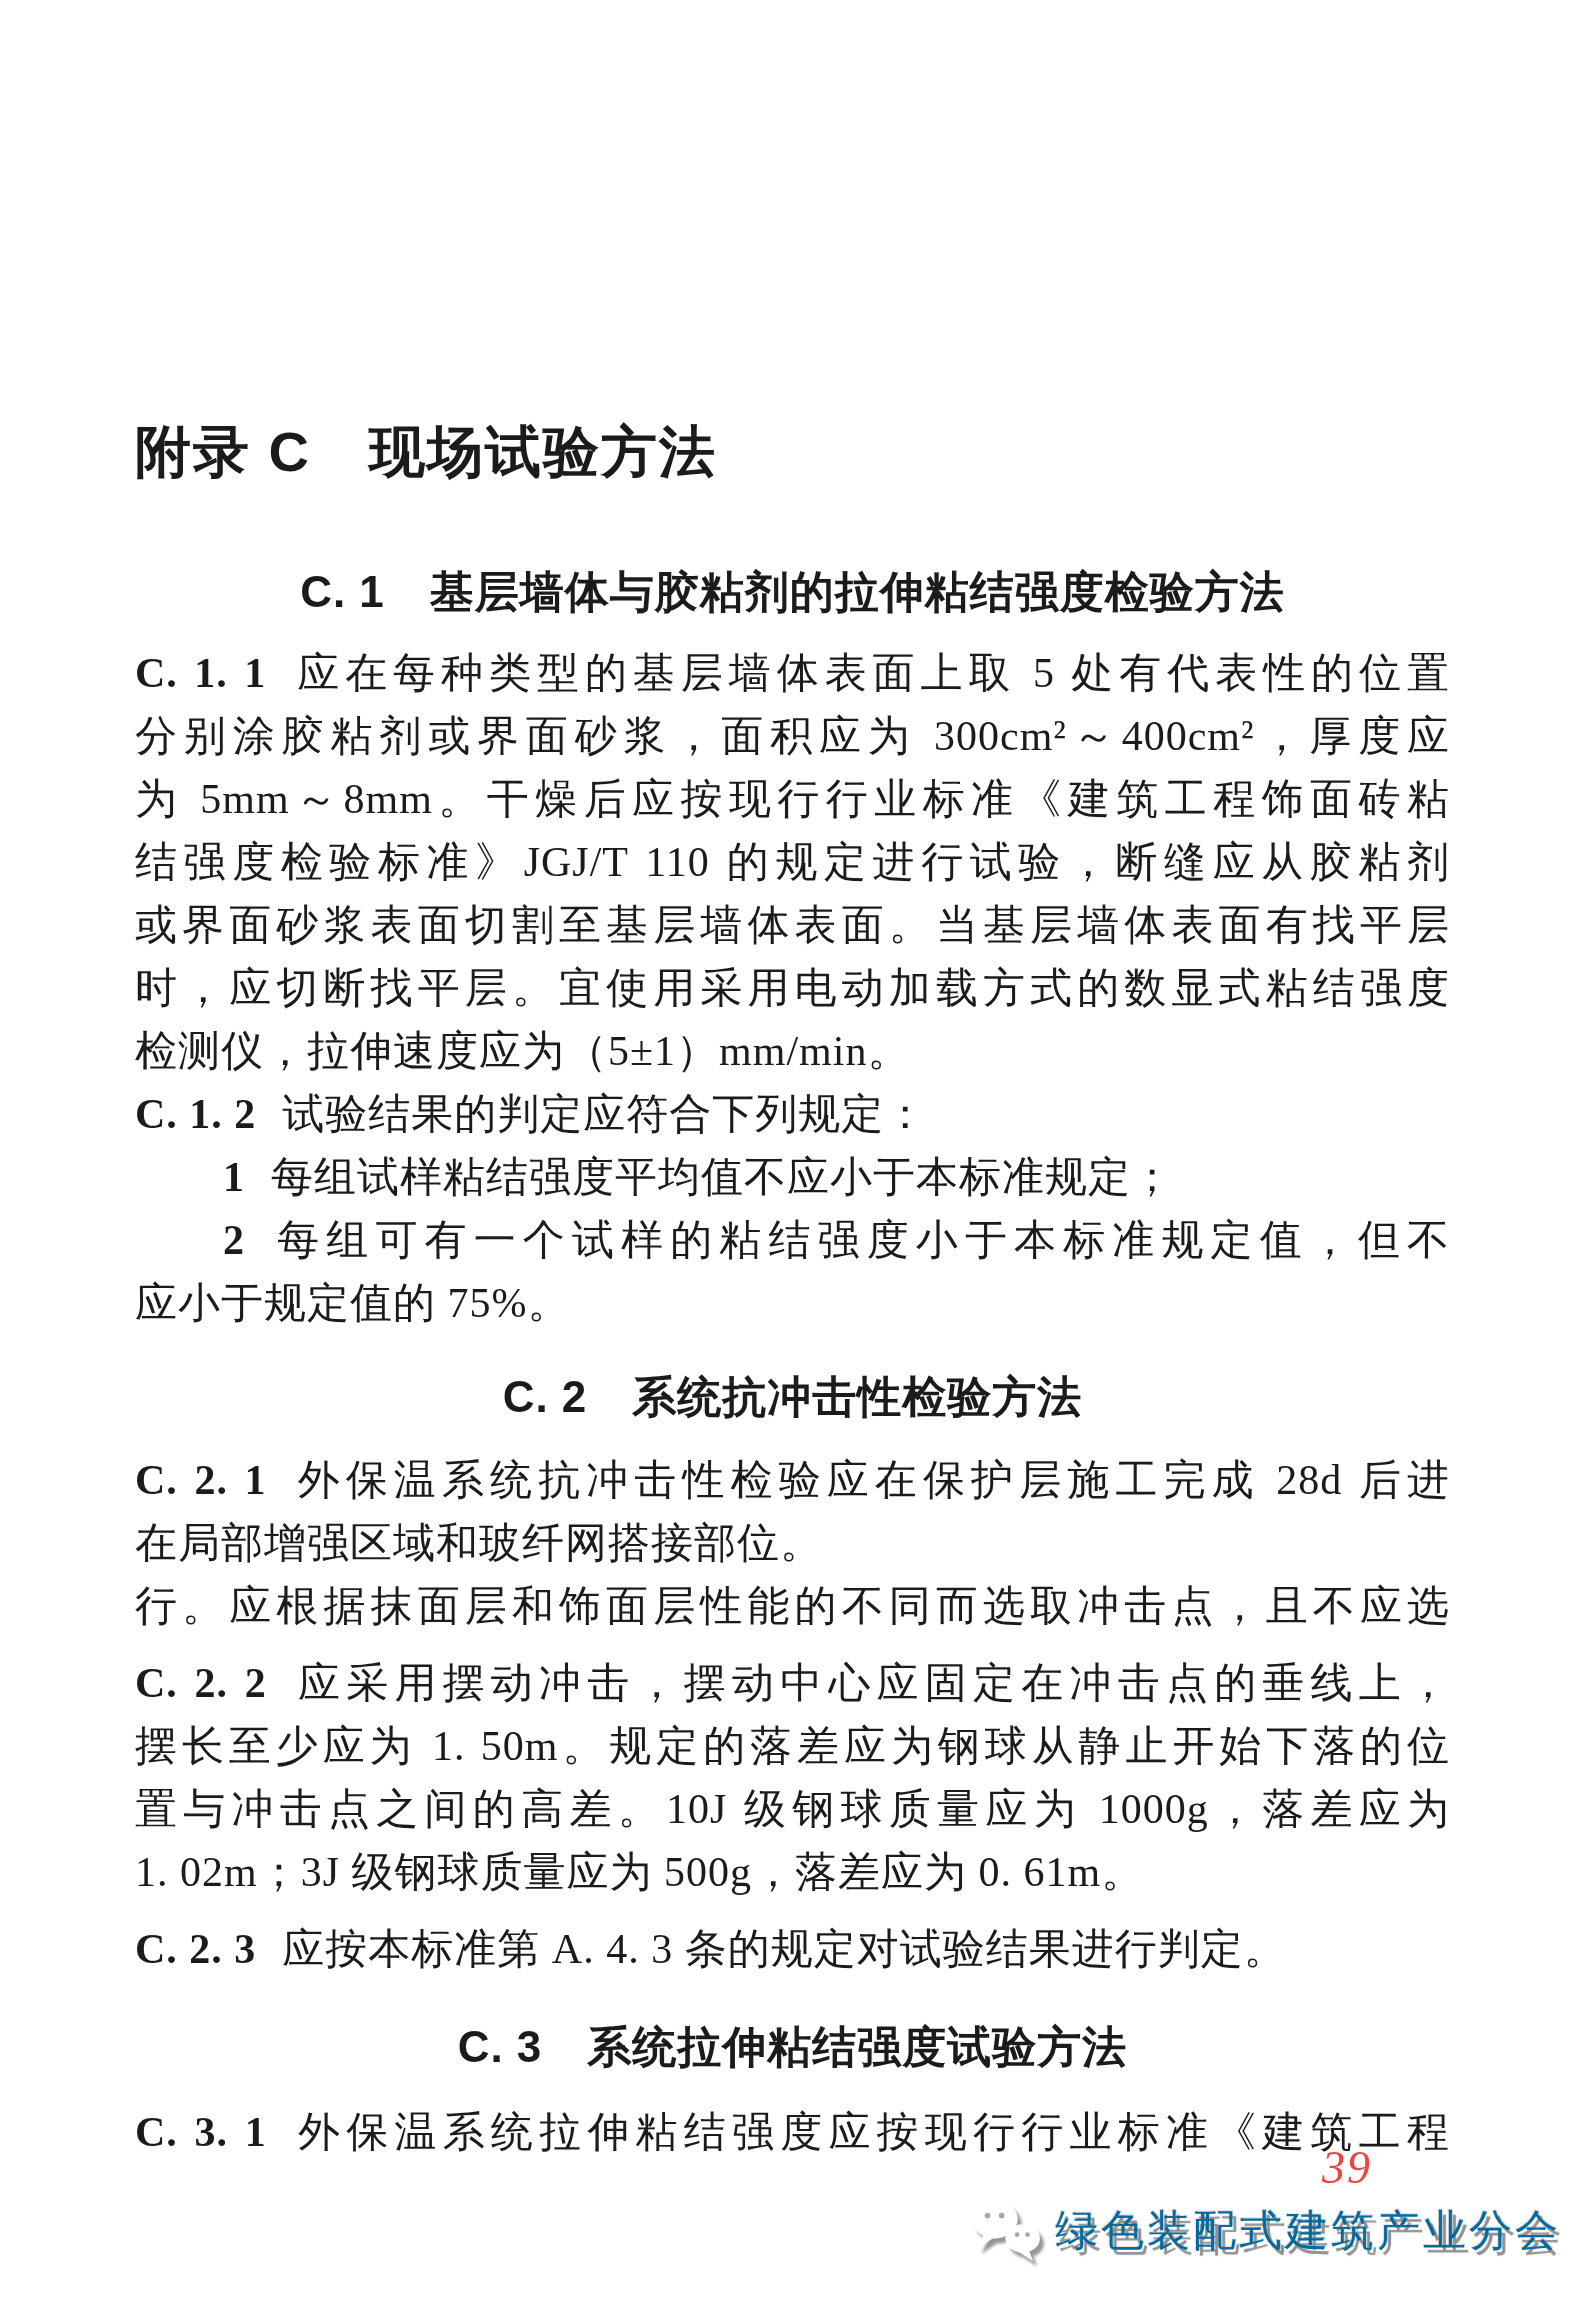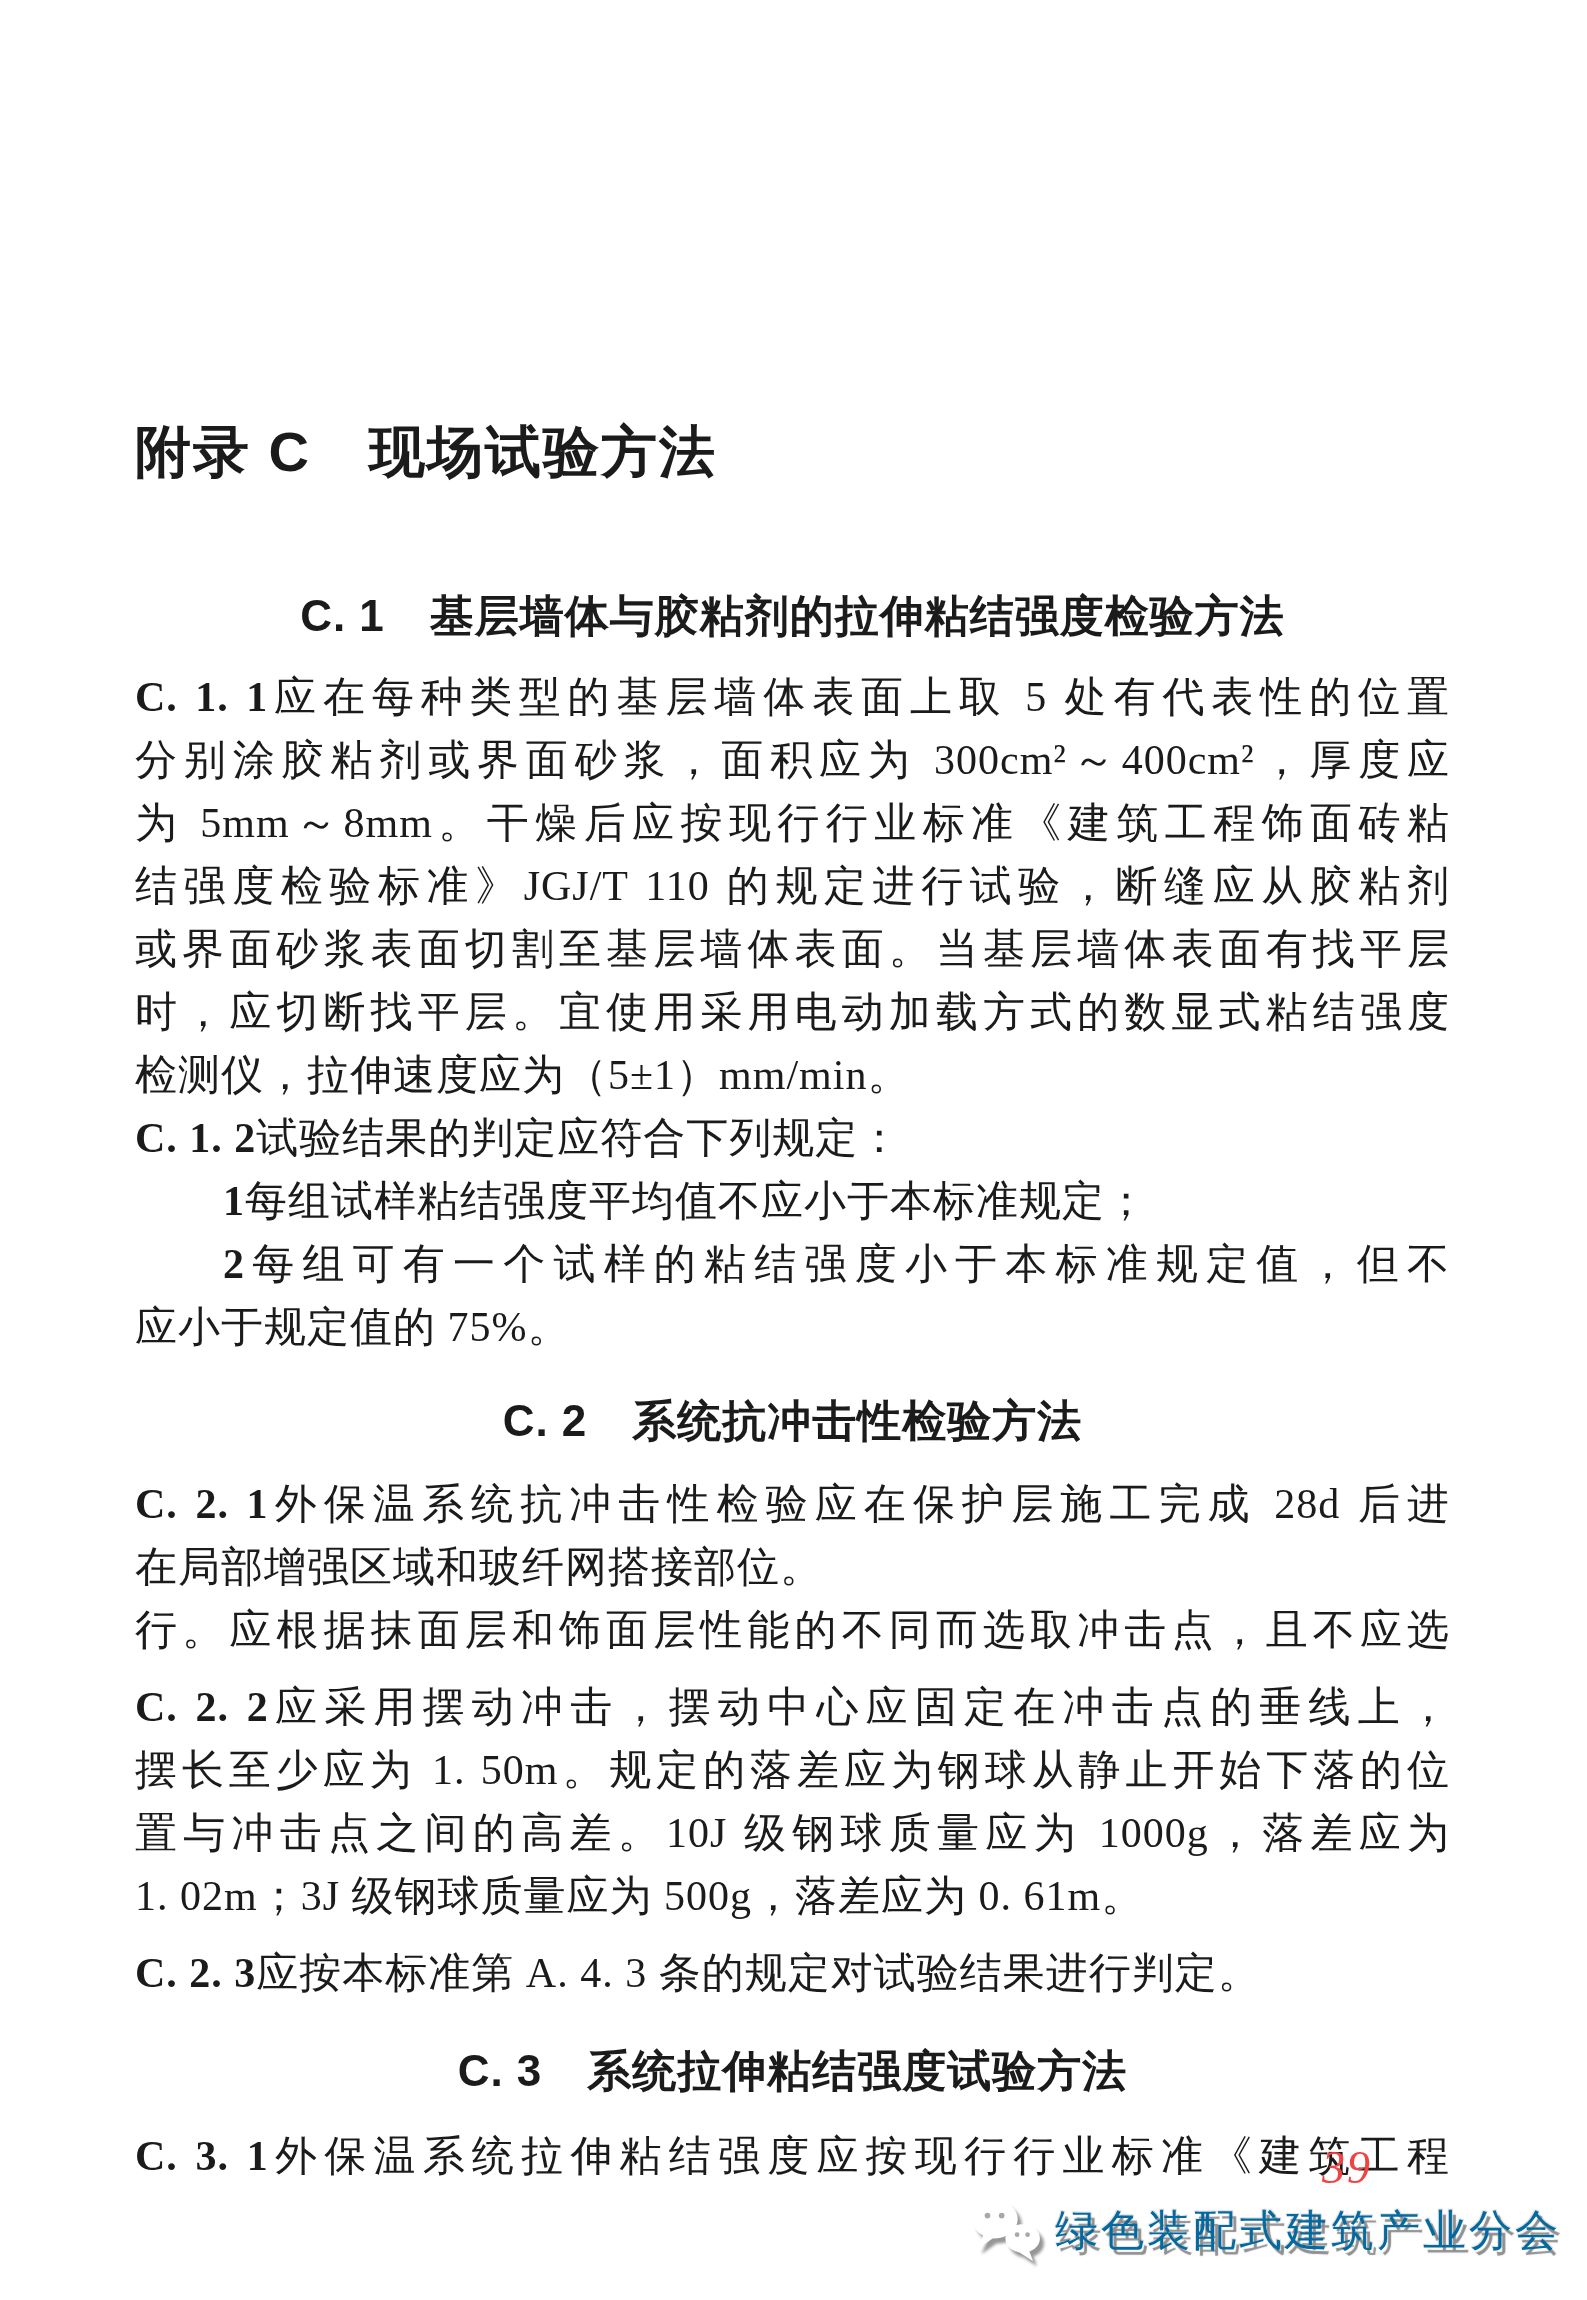--- a/index.html
+++ b/index.html
@@ -23,38 +23,39 @@
     font-family:"Liberation Sans","DejaVu Sans",sans-serif;
     letter-spacing:2px;
   }
   .sec-heading{
     font-size:44px;line-height:56px;
     text-align:center;
     font-weight:700;
     font-family:"Liberation Sans","DejaVu Sans",sans-serif;
     letter-spacing:1px;
   }
-  .h-c1{margin-top:104px;}
+  .h-c1{margin-top:80px;}
   .h-c2{margin-top:34px;}
   .h-c3{margin-top:38px;}
   .block{margin-top:22px;}
   .block-c2a{margin-top:24px;}
   .block-c22{margin-top:14px;}
   .block-c23{margin-top:14px;}
   .block-c3{margin-top:26px;}
   .line{
     font-size:42px;line-height:63px;
     text-align:justify;
     text-align-last:left;
     letter-spacing:1px;
   }
   .line.just{text-align-last:justify;}
   .line.item{padding-left:88px;}
   .lbl{
     font-weight:700;
+    margin-right:26px;
   }
   .lbl:empty{display:none;margin:0;}
   .page-number{
     position:absolute;left:1322px;top:2142px;
     font-size:46px;line-height:52px;
     font-style:italic;
     color:#ef4444;
     letter-spacing:2px;
   }
   .watermark{

